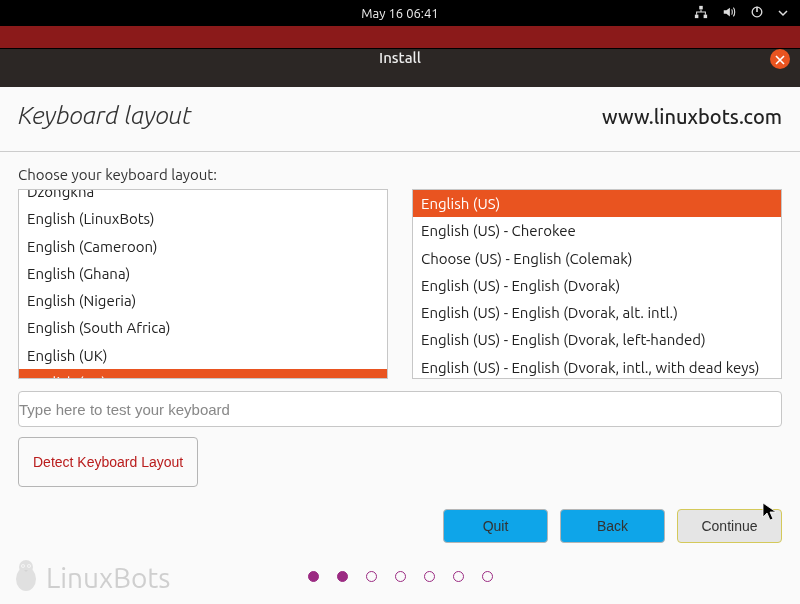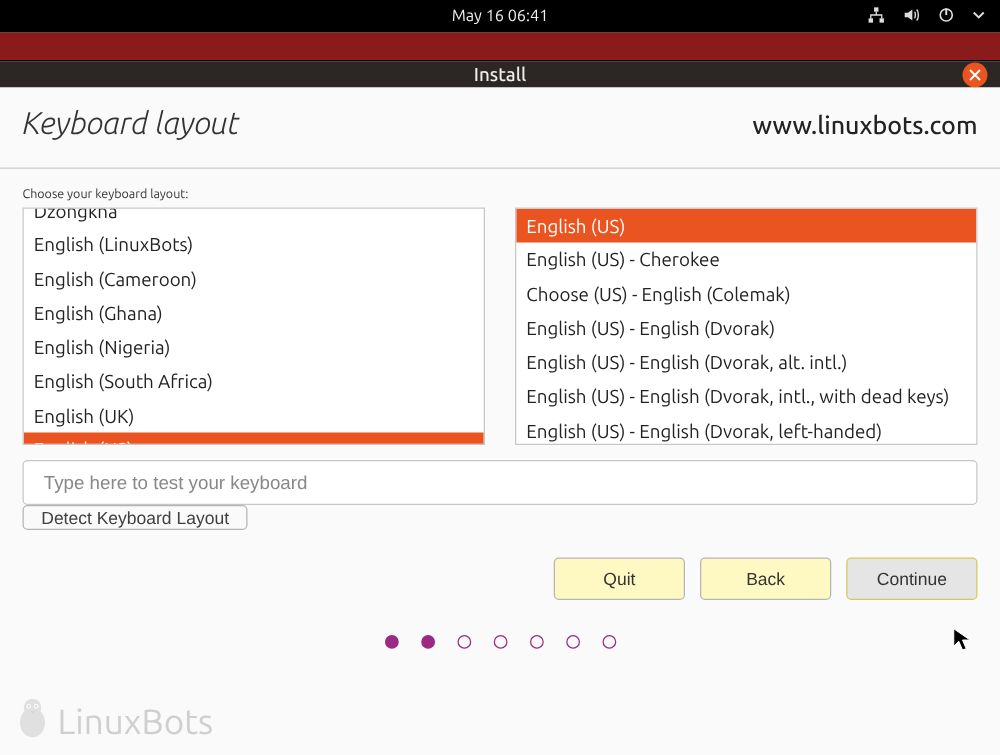--- a/index.html
+++ b/index.html
@@ -33,25 +33,25 @@
       gap: 14px;
       align-items: center;
     }
     .topbar-icons svg { fill: #ddd; }
     .topline {
       height: 23px;
       background: #8b1a1a;
       border-bottom: 1px solid #000;
     }
     .window-title {
-      height: 21px;
+      height: 38px;
       background: #2c2725;
       color: #eee;
       display: flex;
-      align-items: center;
+      align-items: flex-start;
       justify-content: center;
       font-size: 15px;
       font-weight: 500;
       position: relative;
     }
     .close-btn {
       position: absolute;
       right: 10px;
       width: 20px;
       height: 20px;
@@ -84,21 +84,21 @@
       font-size: 20px;
       font-weight: 500;
       color: #222;
     }
     .hr {
       border: none;
       border-top: 1px solid #ccc;
       margin: 0 -18px 14px -18px;
     }
     .choose-label {
-      font-size: 10px;
+      font-size: 15px;
       color: #333;
       margin-bottom: 6px;
     }
     .lists {
       display: flex;
       gap: 24px;
       height: 190px;
     }
     .listbox {
       flex: 1;
@@ -120,48 +120,49 @@
     }
     .listbox.left .item:first-child {
       margin-top: -12px;
     }
     .test-input {
       width: 100%;
       height: 36px;
       margin-top: 12px;
       border: 1px solid #c7c7c7;
       border-radius: 4px;
-      padding: 0 16px;
+      padding: 0 0;
       font-size: 15px;
       color: #333;
       background: #fff;
     }
     .test-input::placeholder { color: #888; }
     .detect-btn {
-      height: 20px;
+      margin-top: 10px;
+      height: 50px;
       padding: 0 14px;
       border: 1px solid #b5b5b5;
       border-radius: 4px;
       background: #fafafa;
       font-size: 14px;
       cursor: pointer;
-      color: #404040;
+      color: #b91c1c;
     }
     .footer-btns {
       display: flex;
       gap: 12px;
       justify-content: flex-end;
       margin-top: 22px;
     }
     .footer-btns button {
       width: 105px;
       height: 34px;
       border: 1px solid #b5b5b5;
       border-radius: 4px;
-      background: #fef9c3;
+      background: #0ea5e9;
       font-size: 14px;
       cursor: pointer;
       color: #333;
     }
     .footer-btns button.primary {
       background: #e5e5e5;
       border-color: #d4c95a;
     }
     .dots {
       display: flex;
@@ -264,22 +265,22 @@
         <div class="item">English (South Africa)</div>
         <div class="item">English (UK)</div>
         <div class="item selected">English (US)</div>
       </div>
     <div class="listbox" id="right-list">
         <div class="item selected">English (US)</div>
         <div class="item">English (US) - Cherokee</div>
         <div class="item">Choose (US) - English (Colemak)</div>
         <div class="item">English (US) - English (Dvorak)</div>
         <div class="item">English (US) - English (Dvorak, alt. intl.)</div>
+        <div class="item">English (US) - English (Dvorak, left-handed)</div>
         <div class="item">English (US) - English (Dvorak, intl., with dead keys)</div>
-        <div class="item">English (US) - English (Dvorak, left-handed)</div>
       </div>
   </div>
 
   <input class="test-input" type="text" placeholder="Type here to test your keyboard" style="">
 
   <div>
     <button class="detect-btn">Detect Keyboard Layout</button>
   </div>
 
   <div class="footer-btns">

